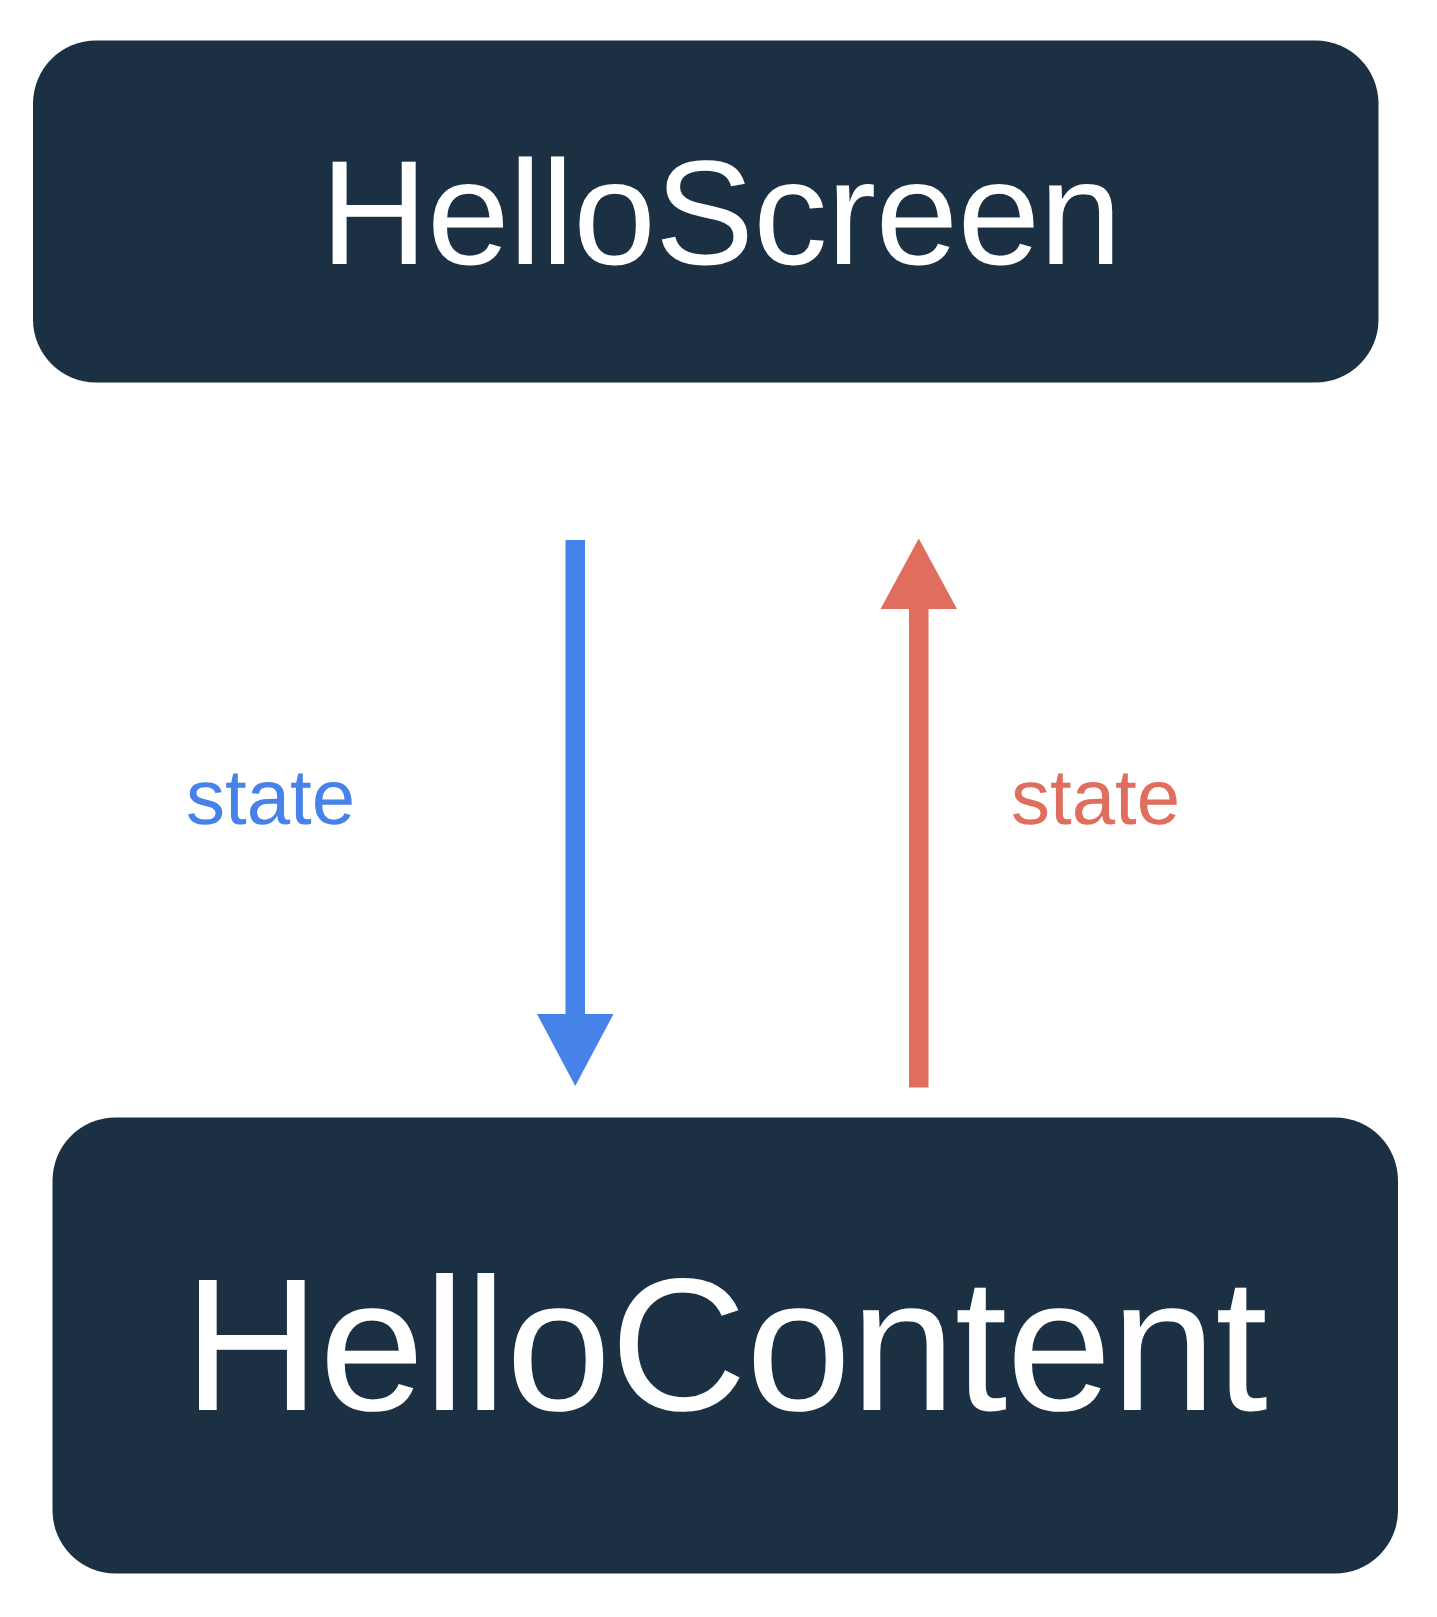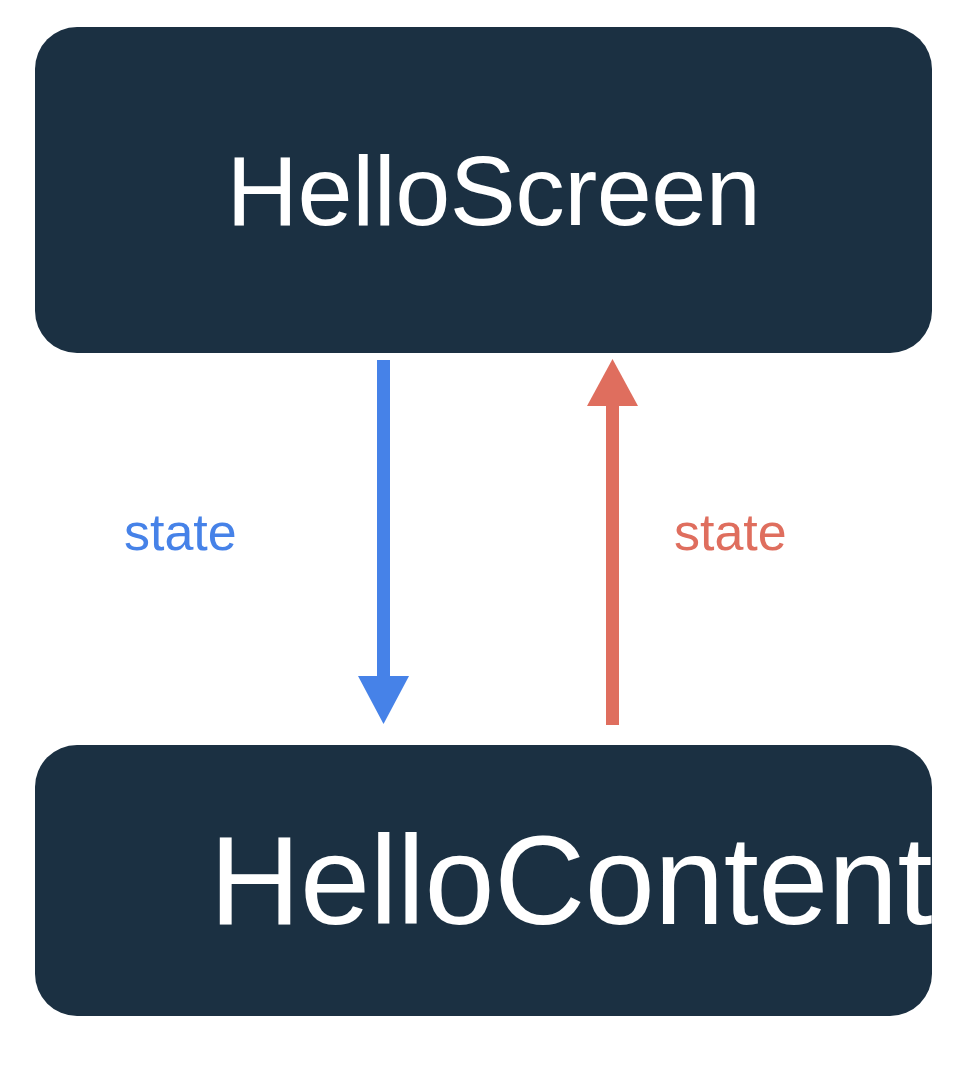--- a/index.html
+++ b/index.html
@@ -28,35 +28,34 @@
   }
   .node-label {
     color: #ffffff;
     font-family: "Liberation Sans", sans-serif;
     font-weight: 400;
     letter-spacing: -0.5px;
     line-height: 1;
     white-space: nowrap;
   }
   #node-screen {
-    left: 35px;
+    left: 22px;
     top: 27px;
     width: 897px;
-    height: 326px;
+    height: 228px;
     padding-left: 20px;
   }
   #node-screen .node-label {
     font-size: 99px;
   }
   #node-content {
     left: 35px;
     top: 745px;
     width: 897px;
-    height: 271px;
-    justify-content: flex-end;
+    height: 304px;
   }
   #node-content .node-label {
     font-size: 126px;
   }
   .arrow-svg {
     position: absolute;
     left: 0;
     top: 0;
     width: 958px;
     height: 1078px;

